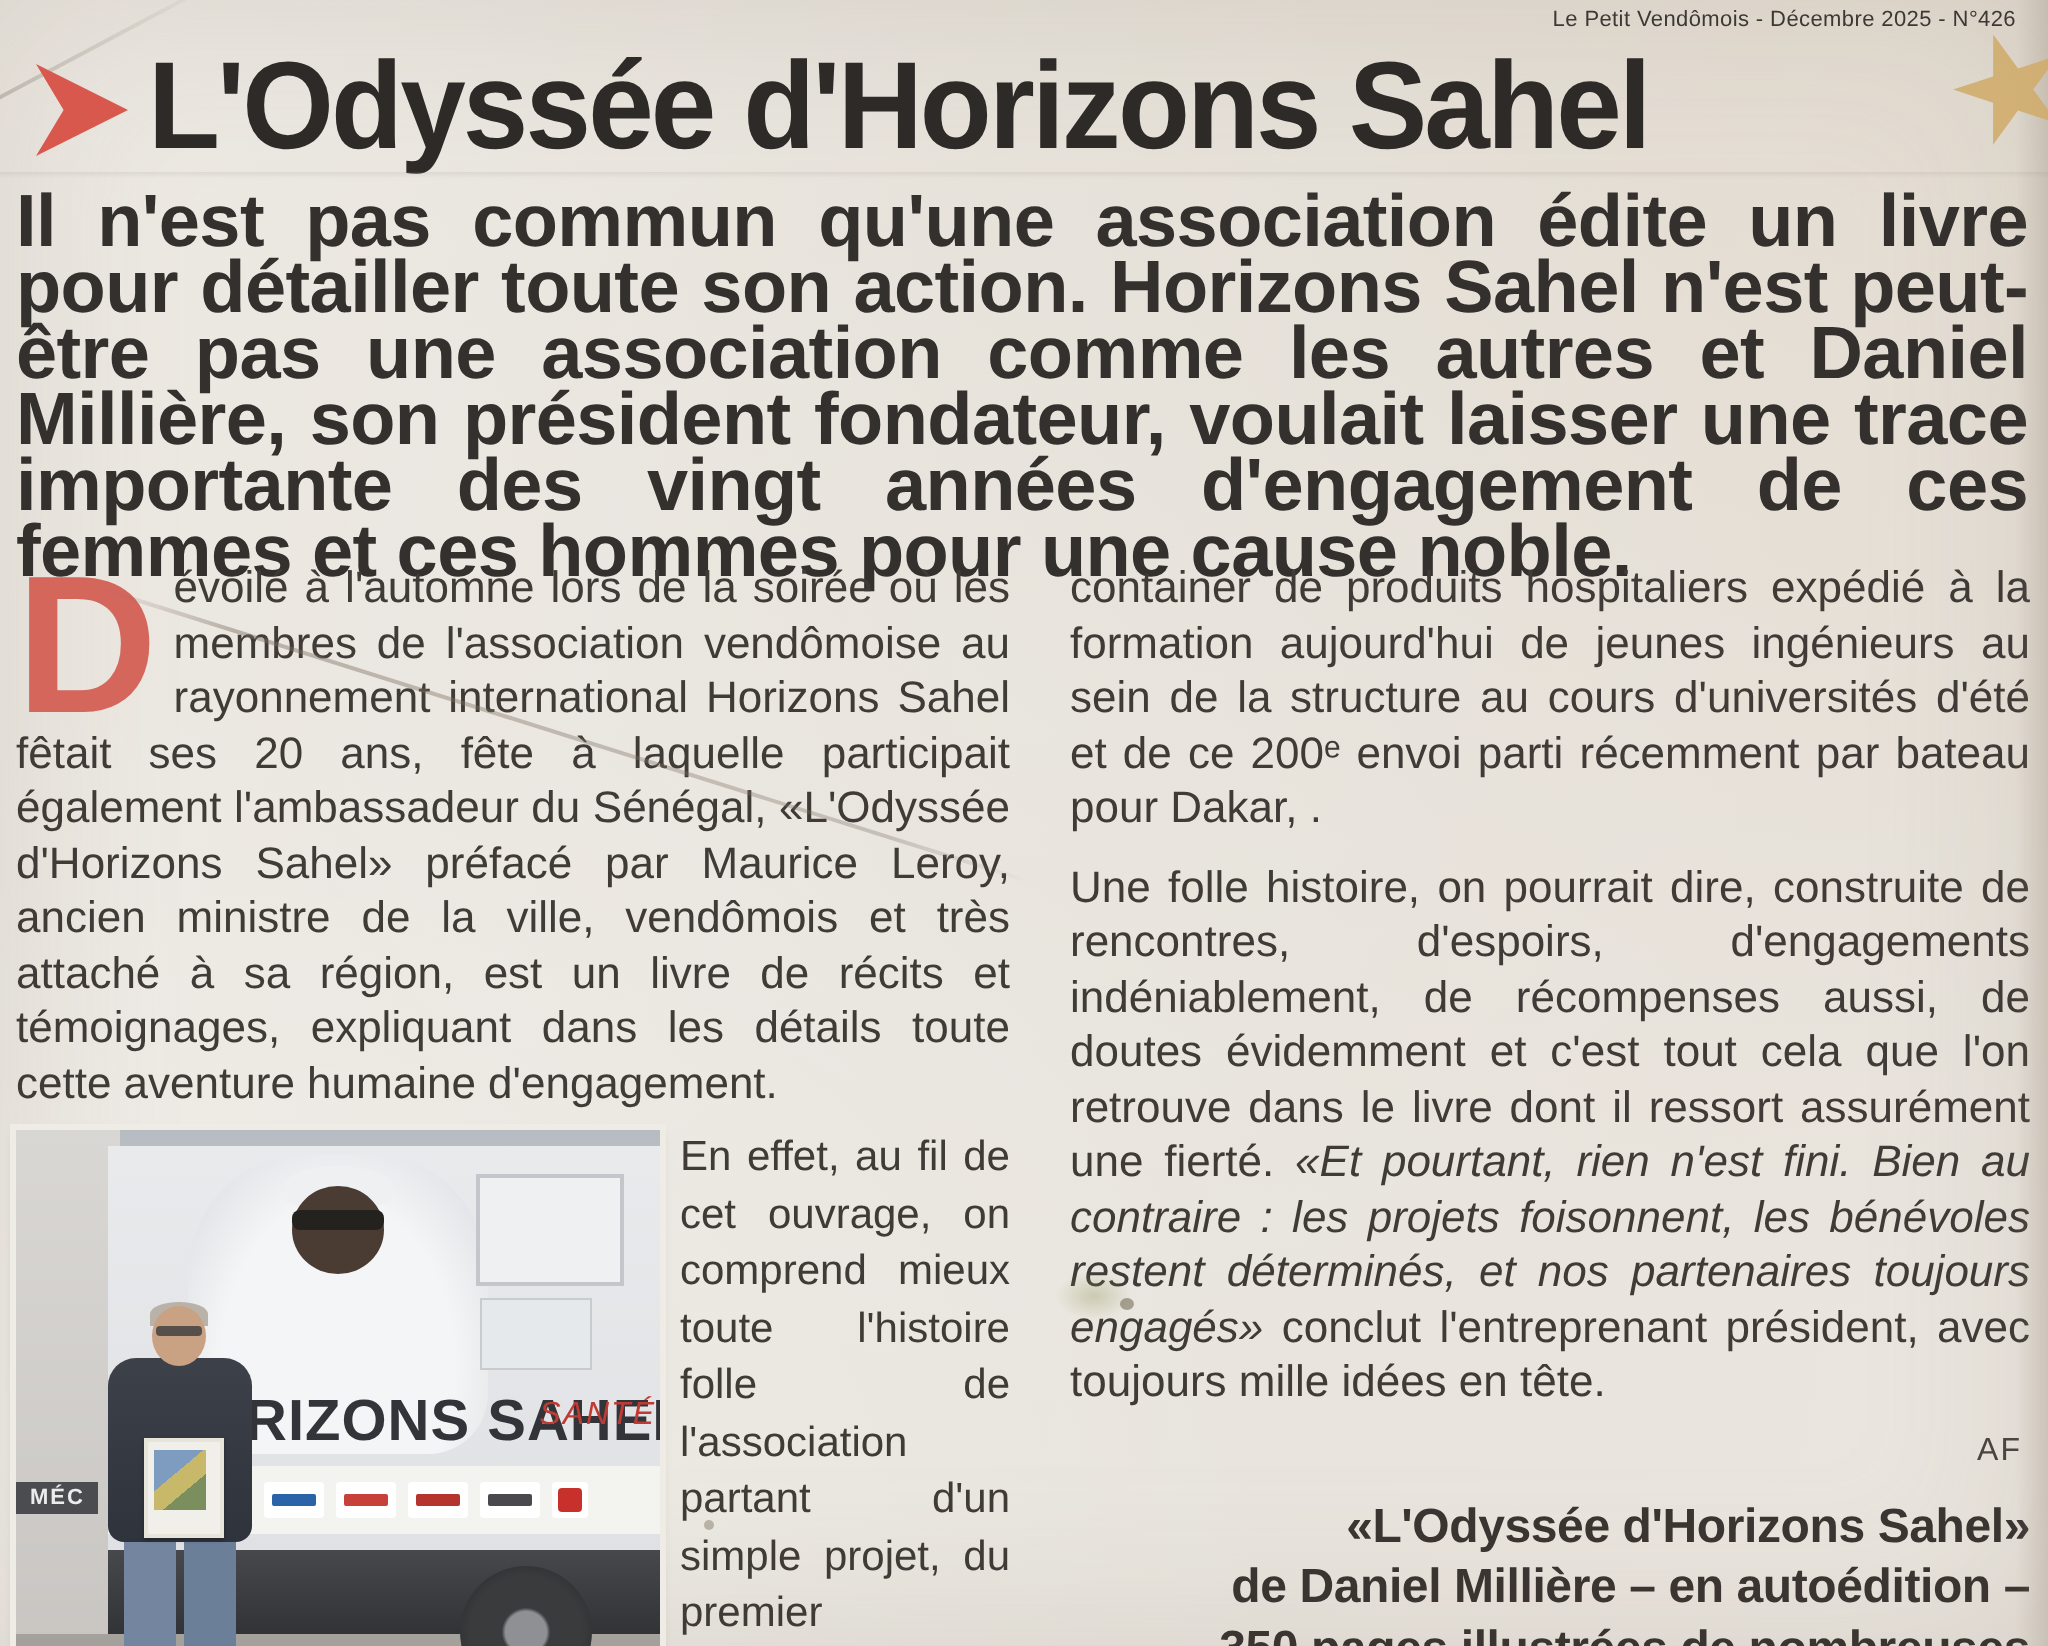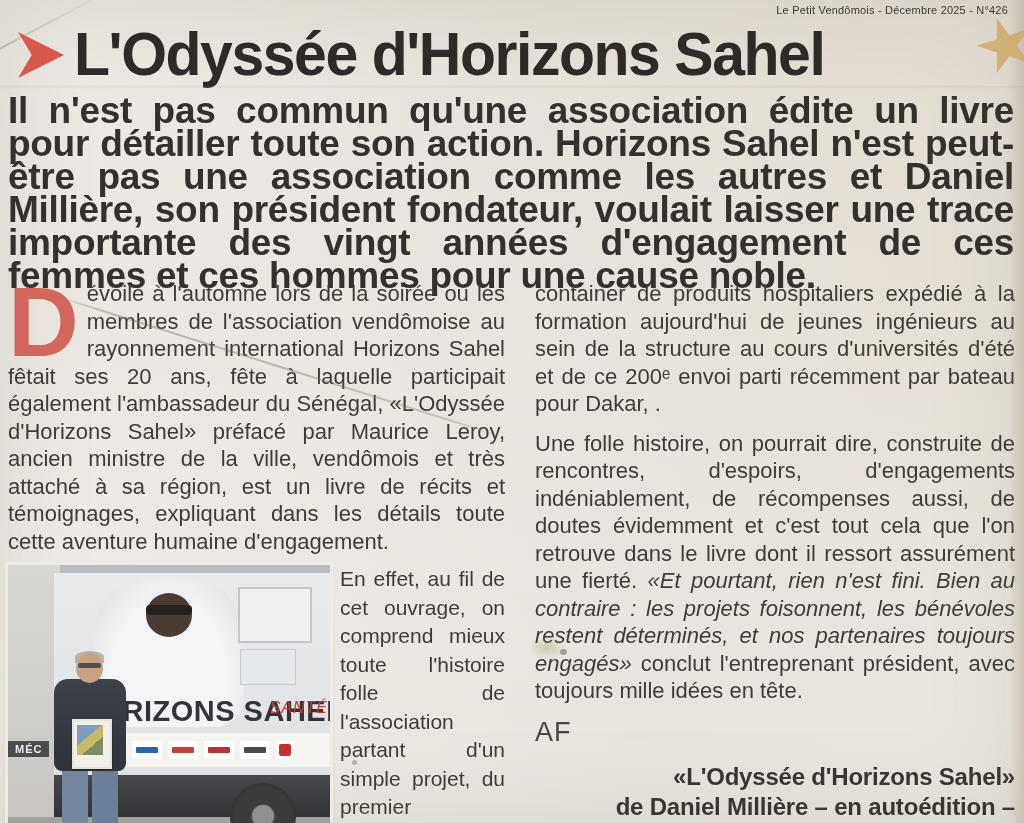--- a/index.html
+++ b/index.html
@@ -52,21 +52,21 @@
     padding:4px 8px 0 0;
   }
   .photo-row{display:flex;margin-top:10px;}
   .side-text{
     width:168px;margin-left:10px;
     font-size:21px;line-height:28.5px;color:#403b37;text-align:justify;
   }
   .rc-para{margin:0 0 12px 0;}
   .quote-italic{font-style:italic;}
   .byline{
-    text-align:left;font-size:27px;color:#4a4540;letter-spacing:1px;
+    text-align:right;font-size:16px;color:#4a4540;letter-spacing:1px;
     margin:6px 4px 14px 0;
   }
   .book-block{
     text-align:right;font-size:24px;font-weight:bold;line-height:30.5px;
     color:#3a3531;letter-spacing:-0.2px;
   }
   
   .photo{
     position:relative;width:322px;height:300px;overflow:hidden;flex:0 0 auto;
     background:linear-gradient(#b7bcc3 0%,#c9ccce 40%,#b3b1ae 70%,#a19e9a 100%);

